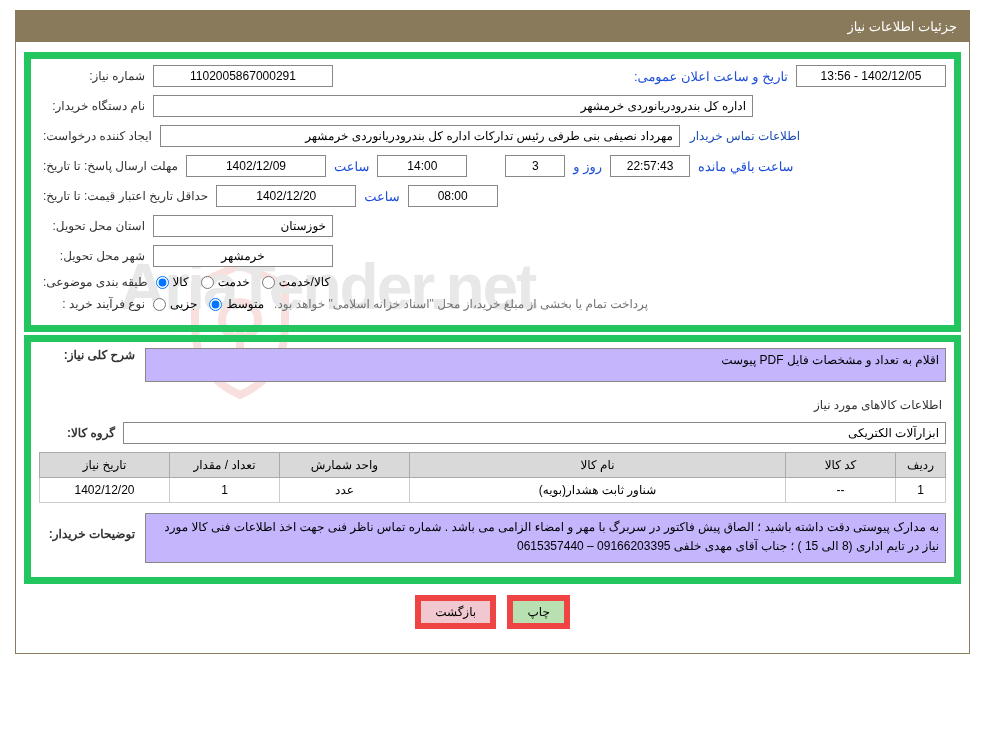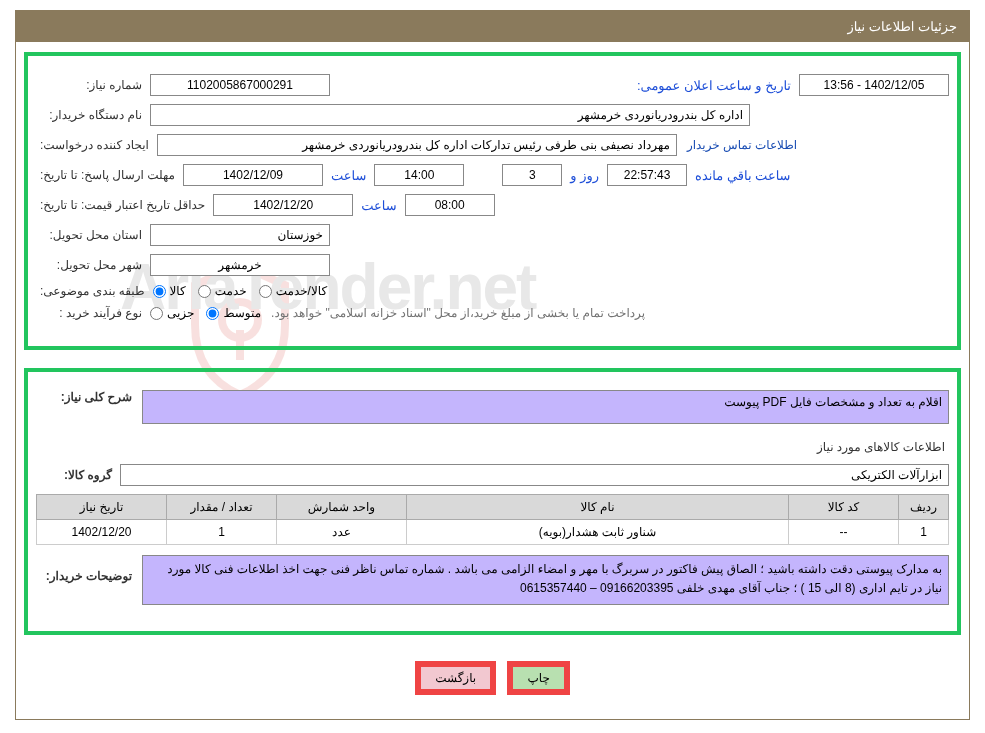--- a/index.html
+++ b/index.html
@@ -1,20 +1,20 @@
 <!DOCTYPE html>
 <html dir="rtl" lang="fa"><head>
 <meta charset="utf-8">
 <style>
 * { box-sizing: border-box; margin: 0; padding: 0; }
 body { font-family: Tahoma, Arial, sans-serif; font-size: 12px; background: #fff; direction: rtl; width: 985px; }
 .main-container { border: 1px solid #8a7a5c; margin: 10px 15px 0 15px; }
 .header-bar { background: #8a7a5c; color: #fff; padding: 8px 12px; font-size: 13px; text-align: right; }
 .content { padding: 10px 8px; }
-.section-box { border: 4px solid #22c55e; margin-bottom: 18px; padding: 18px 8px; }
+.section-box { border: 7px solid #22c55e; margin-bottom: 3px; padding: 6px 8px; }
 .row { display: flex; flex-direction: row-reverse; align-items: center; margin-bottom: 8px; gap: 4px; }
 .label { color: #333; font-size: 12px; white-space: nowrap; padding: 0 4px; min-width: 110px; text-align: right; }
 .label-inline { color: #1d4ed8; font-size: 13px; white-space: nowrap; padding: 0 4px; }
 .value-box { border: 1px solid #888; background: #fff; padding: 3px 6px; font-size: 12px; text-align: center; min-width: 120px; }
 .value-box-wide { border: 1px solid #888; background: #fff; padding: 3px 6px; font-size: 12px; text-align: right; flex: 1; }
 .link-text { color: #1a4db3; cursor: pointer; padding: 0 6px; }
 .radio-group { display: flex; flex-direction: row-reverse; gap: 12px; align-items: center; }
 .radio-item { display: flex; flex-direction: row-reverse; gap: 4px; align-items: center; }
 .note-text { color: #737373; font-size: 12px; padding: 0 6px; }
 .bold-label { font-weight: normal; color: #333; font-size: 12px; padding: 8px 4px 4px 4px; text-align: right; }

